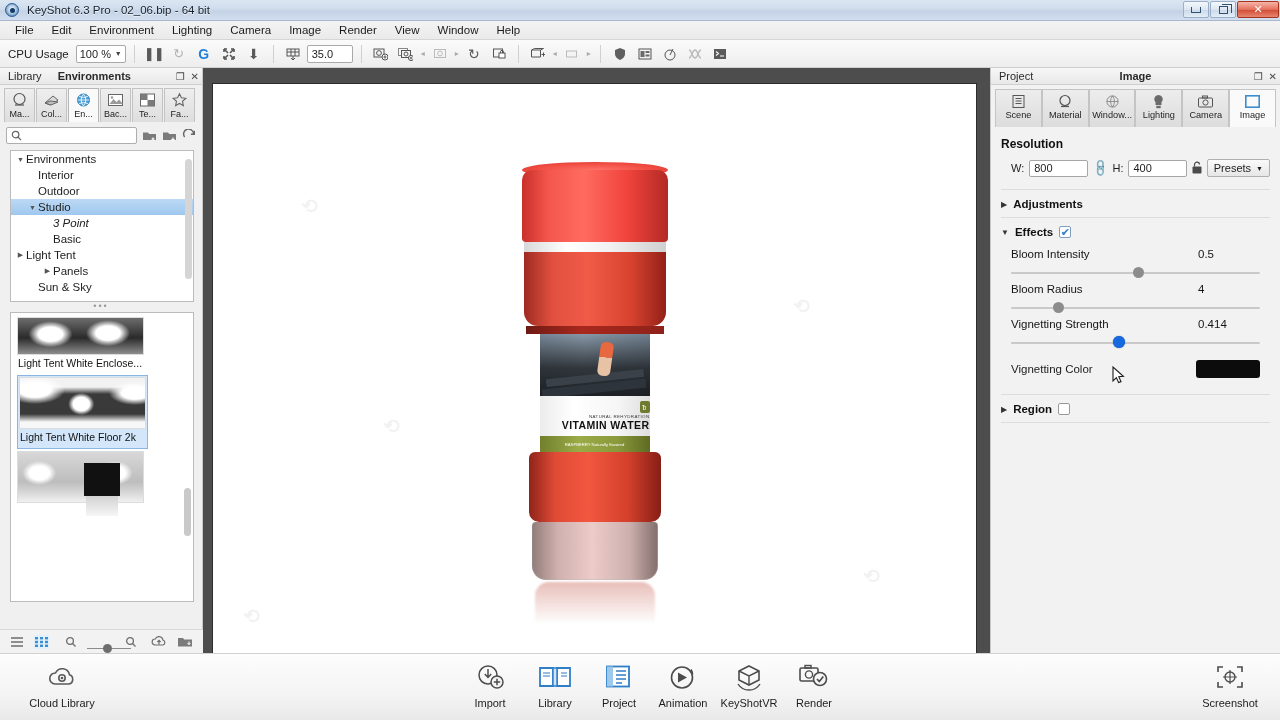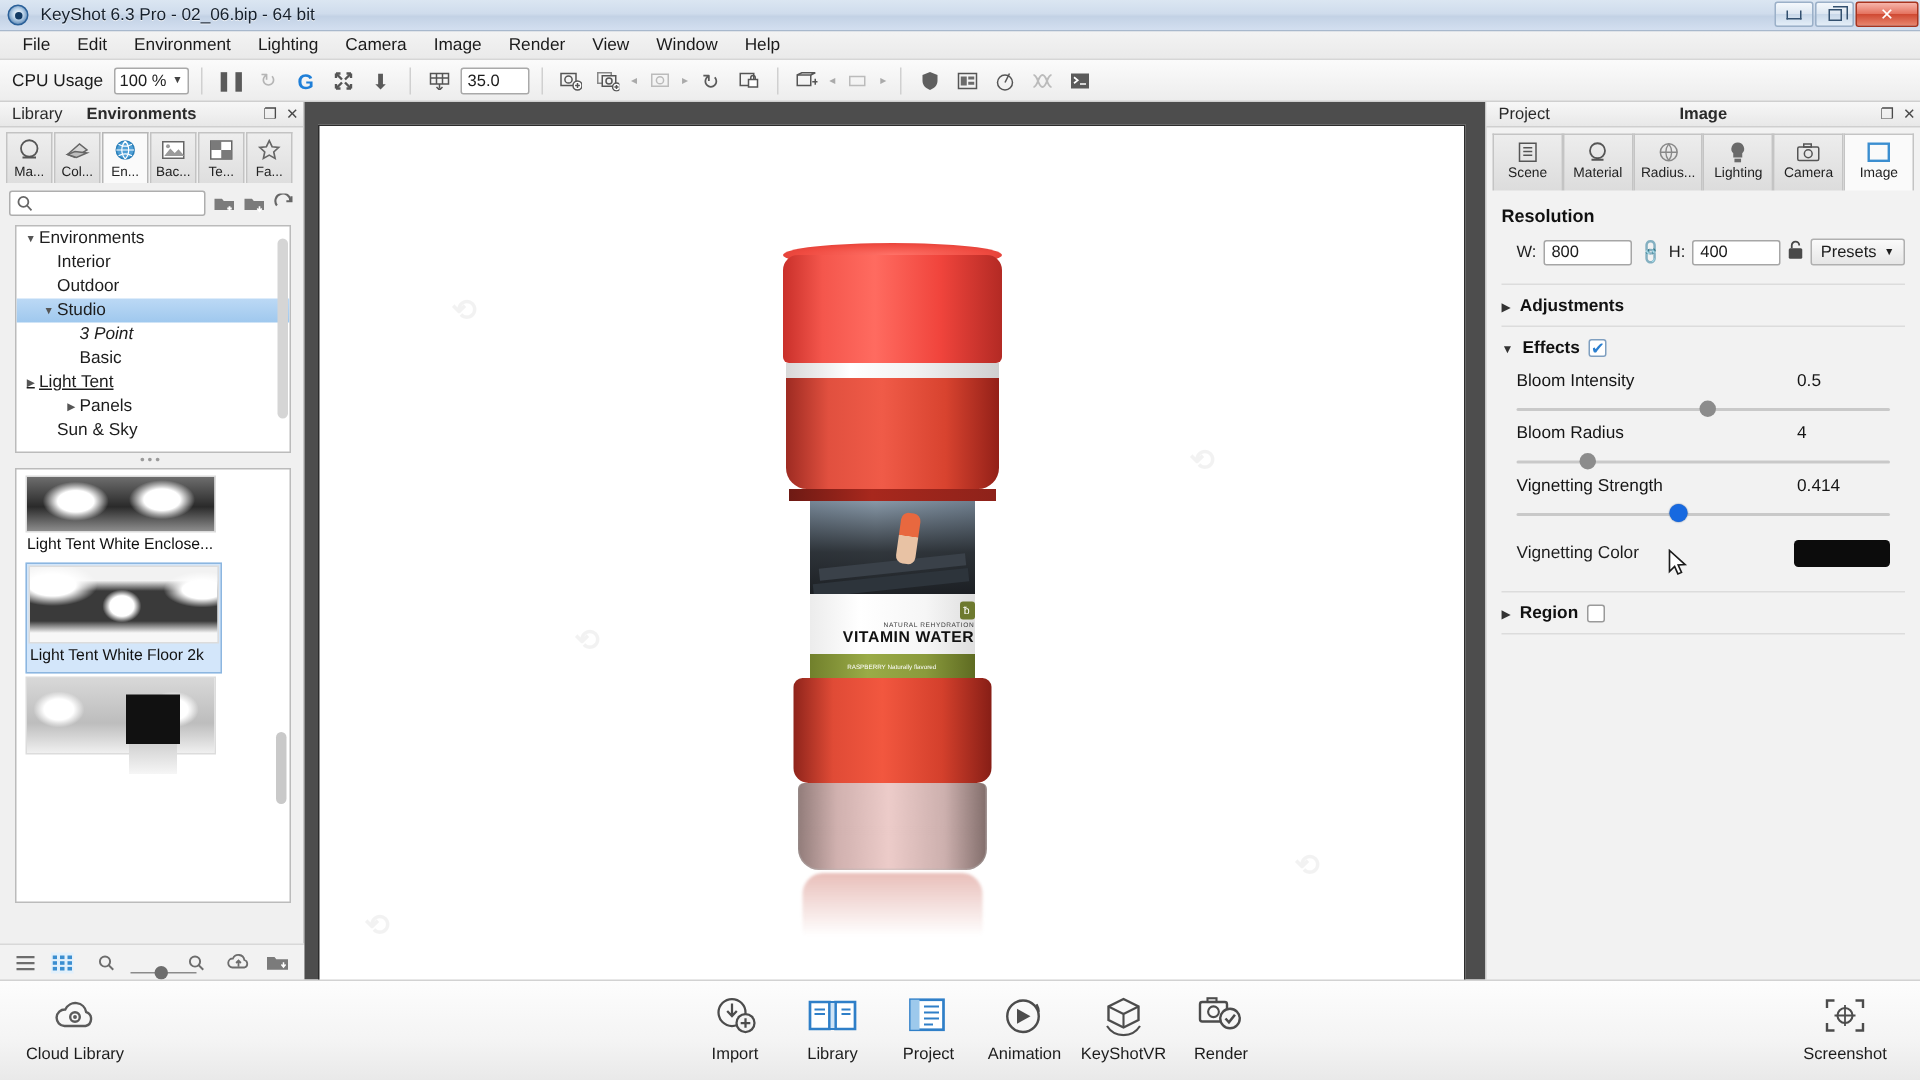--- a/index.html
+++ b/index.html
@@ -293,21 +293,21 @@
     background: linear-gradient(to bottom,#fdfdfd 0%,#f4f4f4 60%,#e9e9e9 100%);
     border-top: 1px solid #d2d2d2;
   }
   .dock-item {
     position: absolute; width: 76px; top: 6px;
     display: flex; flex-direction: column; align-items: center; gap: 3px;
   }
   .dock-item .dic { height: 34px; display: flex; align-items: center; justify-content: center; color: #4c4c4c; }
   .dock-item .dic.blue { color: #2f7fc8; }
   .dock-item .dlb { font-size: 11px; color: #1d1d1d; }
-  .dock-left { left: 12px; justify-content: center; }
+  .dock-left { left: 24px; justify-content: center; }
   .dock-right { right: 6px; width: 88px;}
   .viewport-wm { position:absolute; color: rgba(0,0,0,.05); font-size: 20px; font-weight:bold;}
 </style>
 </head>
 <body>
 
 <div id="app">
 
   <div class="titlebar">
     <div class="app-icon"></div>
@@ -567,21 +567,21 @@
       <div class="tree-row sel" style="padding-left:16px;">
         <span class="tree-arrow">▼</span>
         <span>Studio</span>
       </div>
       <div class="tree-row" style="padding-left:42px;font-style:italic;">
         <span>3 Point</span>
       </div>
       <div class="tree-row" style="padding-left:42px;">
         <span>Basic</span>
       </div>
-      <div class="tree-row" style="text-decoration:underline;">
+      <div class="tree-row" style="">
         <span class="tree-arrow">▶</span>
         <span>Light Tent</span>
       </div>
       <div class="tree-row" style="padding-left:31px;">
         <span class="tree-arrow">▶</span>
         <span>Panels</span>
       </div>
       <div class="tree-row" style="padding-left:27px;">
         <span>Sun &amp; Sky</span>
       </div>
@@ -737,21 +737,21 @@
         </span>
         <span class="lb">Material</span>
       </div>
       <div class="proj-tab">
         <span class="ic">
           <svg width="15" height="15" viewBox="0 0 15 15">
               <circle cx="7.5" cy="7.5" r="5.6" fill="none" stroke="#888" stroke-width="1"></circle>
               <path d="M1.9 7.5h11.2M7.5 1.9a9 9 0 000 11.2M7.5 1.9a9 9 0 010 11.2" stroke="#888" fill="none" stroke-width=".9"></path>
             </svg>
         </span>
-        <span class="lb">Radius...</span>
+        <span class="lb">Window...</span>
       </div>
       <div class="proj-tab">
         <span class="ic">
           <svg width="13" height="16" viewBox="0 0 13 16">
               <path d="M6.5 1a4.2 4.2 0 013 7.2V11h-6V8.2A4.2 4.2 0 016.5 1z" fill="#6a6a6a"></path>
               <rect x="4.3" y="11.8" width="4.4" height="2.4" fill="#6a6a6a"></rect>
             </svg>
         </span>
         <span class="lb">Lighting</span>
       </div>

